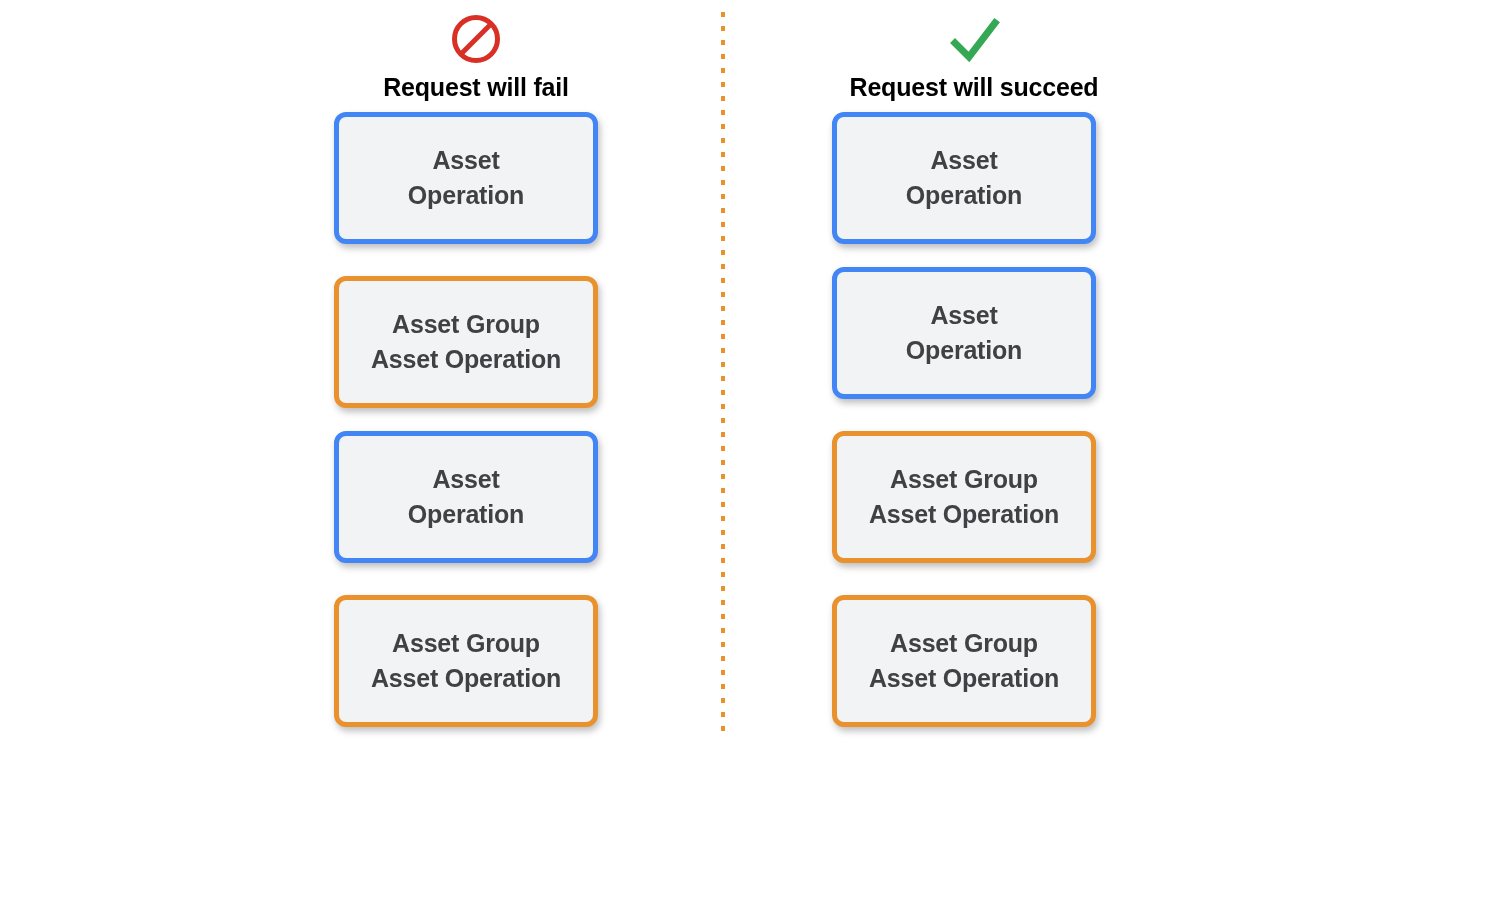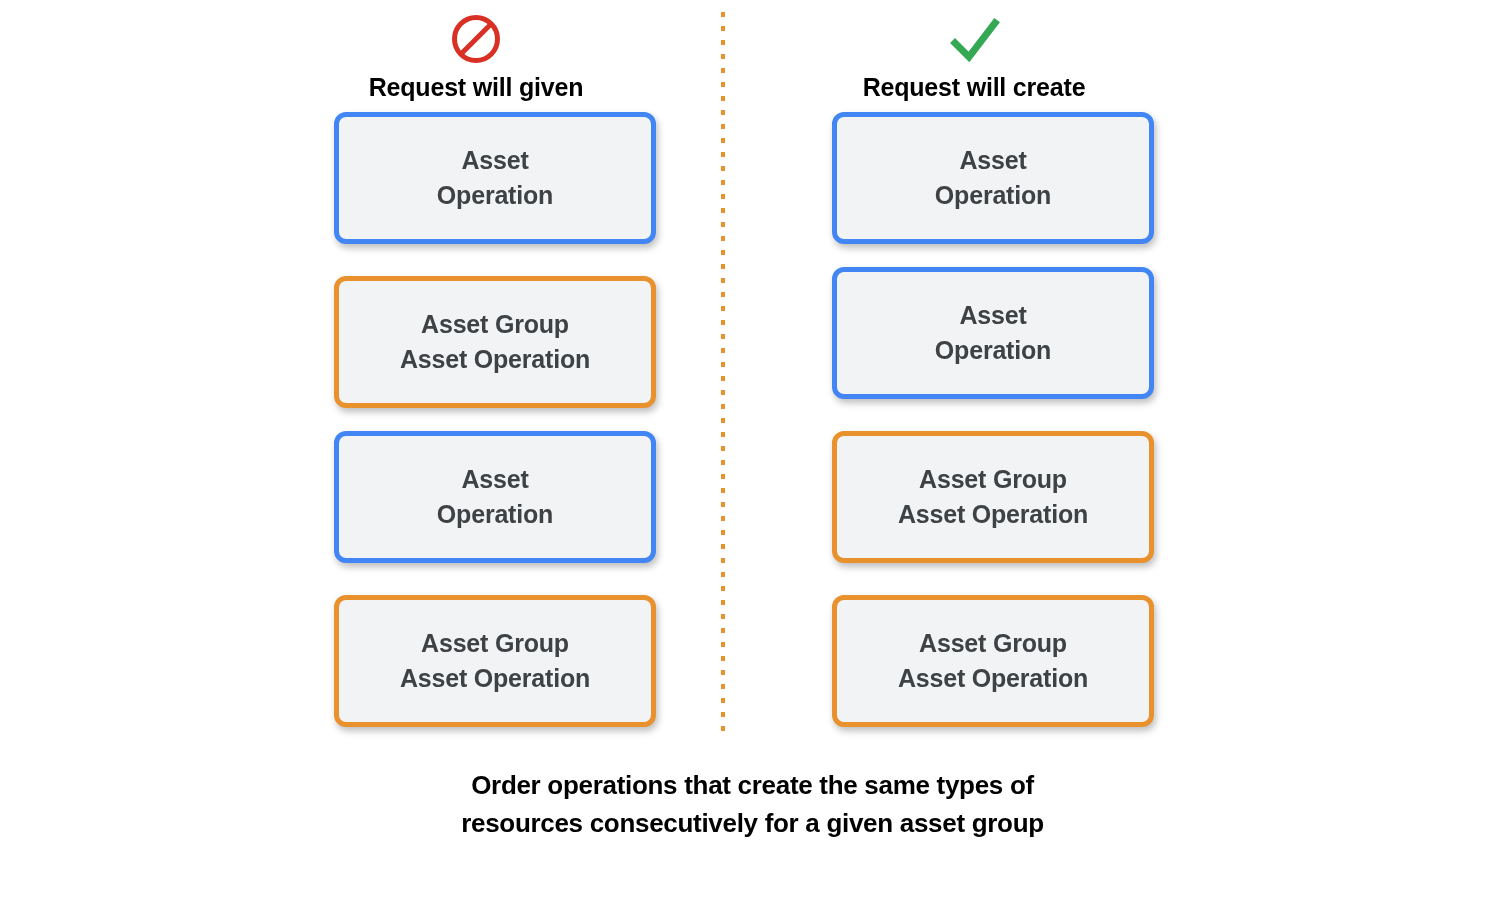--- a/index.html
+++ b/index.html
@@ -74,21 +74,21 @@
 
   
   .box-stack {
     position: absolute;
     top: 112px;
     left: 8px;
     width: 286px;
   }
   .node-box {
     box-sizing: border-box;
-    width: 322px;
+    width: 264px;
     height: 132px;
     margin-bottom: 23px;
     border-radius: 12px;
     border: 5px solid #4285f4;
     background: #f1f3f4;
     box-shadow: 2px 4px 7px rgba(0,0,0,0.26);
     display: flex;
     align-items: center;
     justify-content: center;
     text-align: center;
@@ -127,21 +127,21 @@
 
   <div class="divider"></div>
 
   <div class="column left">
 
     <div class="col-header">
       <svg class="status-icon" viewBox="0 0 62 62" aria-hidden="true">
         <circle cx="31" cy="31" r="21.5" fill="none" stroke="#d93025" stroke-width="5"></circle>
         <line x1="16.5" y1="45.5" x2="45.5" y2="16.5" stroke="#d93025" stroke-width="5" stroke-linecap="butt"></line>
       </svg>
-      <span class="col-title">Request will given</span>
+      <span class="col-title">Request will fail</span>
     </div>
 
     <div class="box-stack">
       <div class="node-box accent-blue">
         <span class="node-label">Asset
 Operation</span>
       </div>
       <div class="node-box accent-orange">
         <span class="node-label">Asset Group
 Asset Operation</span>
@@ -156,21 +156,21 @@
       </div>
     </div>
   </div>
 
   <div class="column right">
 
     <div class="col-header">
       <svg class="status-icon" viewBox="0 0 62 62" aria-hidden="true">
         <polyline points="12,35 26,49 52,15" fill="none" stroke="#34a853" stroke-width="7" stroke-linecap="square" stroke-linejoin="miter"></polyline>
       </svg>
-      <span class="col-title">Request will create</span>
+      <span class="col-title">Request will succeed</span>
     </div>
 
     <div class="box-stack">
       <div class="node-box accent-blue">
         <span class="node-label">Asset
 Operation</span>
       </div>
       <div class="node-box accent-blue">
         <span class="node-label">Asset
 Operation</span>
@@ -179,16 +179,14 @@
         <span class="node-label">Asset Group
 Asset Operation</span>
       </div>
       <div class="node-box accent-orange">
         <span class="node-label">Asset Group
 Asset Operation</span>
       </div>
     </div>
   </div>
 
-  <div class="caption">Order operations that create the same types of
-resources consecutively for a given asset group</div>
 
 </div>
 
 </body></html>

